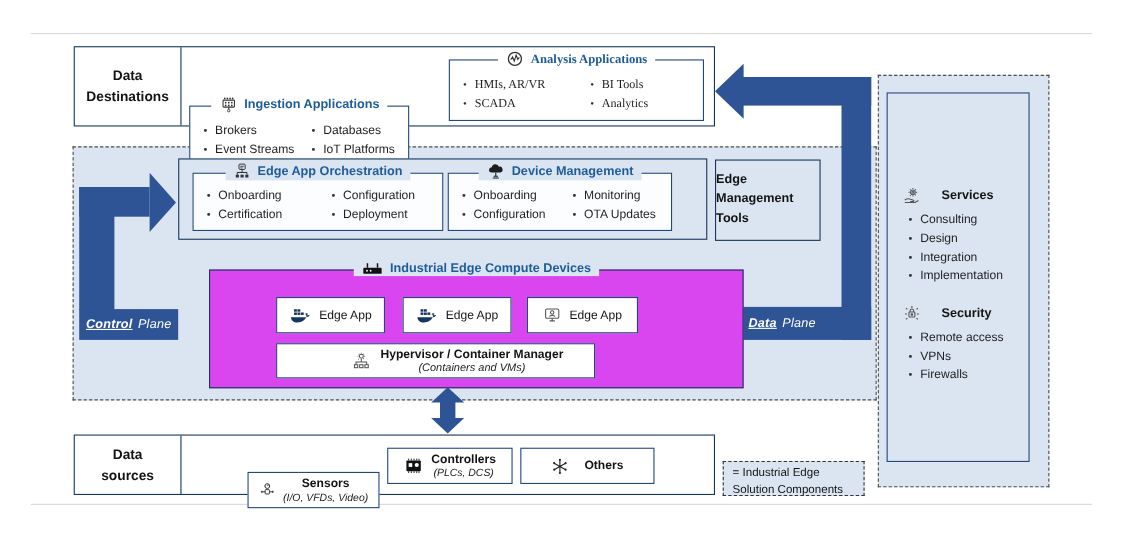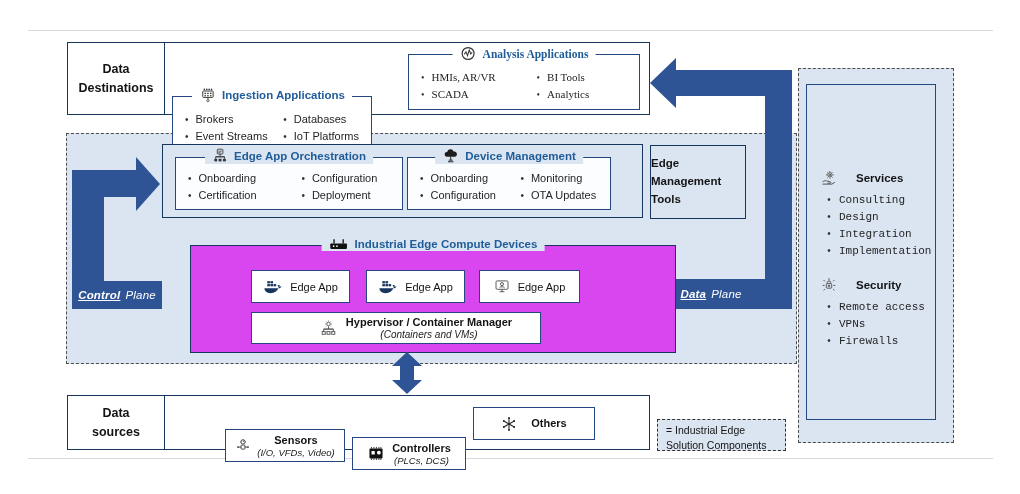--- a/index.html
+++ b/index.html
@@ -49,21 +49,21 @@
              font-weight:bold;font-size:11.5px;color:#141414;line-height:1.55;}
 
   
   .legend-box{position:absolute;background:#dbe5f1;border:1.4px dashed #333;box-sizing:border-box;
               font-size:10.5px;color:#141414;line-height:1.4;padding:3px 8px;}
 
   
   .rp-inner{position:absolute;background:#dbe5f1;border:1.2px solid #24477f;box-sizing:border-box;
             padding:84px 10px 0 13px;}
   .rp-header{display:flex;align-items:center;gap:18px;font-weight:bold;font-size:11.5px;color:#141414;}
-  .rp-list{margin:7px 0 0 6px;display:flex;flex-direction:column;gap:5px;font-size:11px;color:#1f1f1f;font-family:Liberation Mono, monospace;}
+  .rp-list{margin:7px 0 0 6px;display:flex;flex-direction:column;gap:5px;font-size:11px;color:#1f1f1f;}
   .rp-gap{height:19px;}
 
   .icon{display:inline-flex;align-items:center;justify-content:center;flex:0 0 auto;}
 </style>
 </head>
 <body>
 
 <div class="canvas">
 
   <div class="hairline" style="top:30px;"></div>
@@ -297,21 +297,21 @@
           <rect x="7.6" y="9.5" width="4.8" height="5" rx="0.8"></rect>
           <path d="M2.8 12h4.8M12.4 12h4.8M3.8 10.8v2.4M16.2 10.8v2.4"></path>
         </svg>
     </span>
     <span style="display:flex;flex-direction:column;">
       <span class="chip-title">Sensors</span>
       <span class="chip-sub">(I/O, VFDs, Video)</span>
     </span>
   </div>
 
-  <div class="chip-box" style="left:352px;top:407px;width:114px;height:33px;gap:7px;margin-top:30px;">
+  <div class="chip-box" style="left:352px;top:407px;width:114px;height:33px;gap:7px;">
     <span class="icon">
       <svg width="18" height="15" viewBox="0 0 22 18">
           <g stroke="#111" stroke-width="1">
             <path d="M5.5 3V1M8.5 3V1M11.5 3V1M14.5 3V1M17 3V1M5.5 17v-2M8.5 17v-2M11.5 17v-2M14.5 17v-2M17 17v-2"></path>
           </g>
           <rect x="3" y="3" width="16" height="12" rx="1" fill="#111"></rect>
           <rect x="5.5" y="6" width="4" height="4.2" fill="#fff"></rect>
           <circle cx="14.5" cy="8" r="2.3" fill="#fff"></circle>
         </svg>
     </span>

